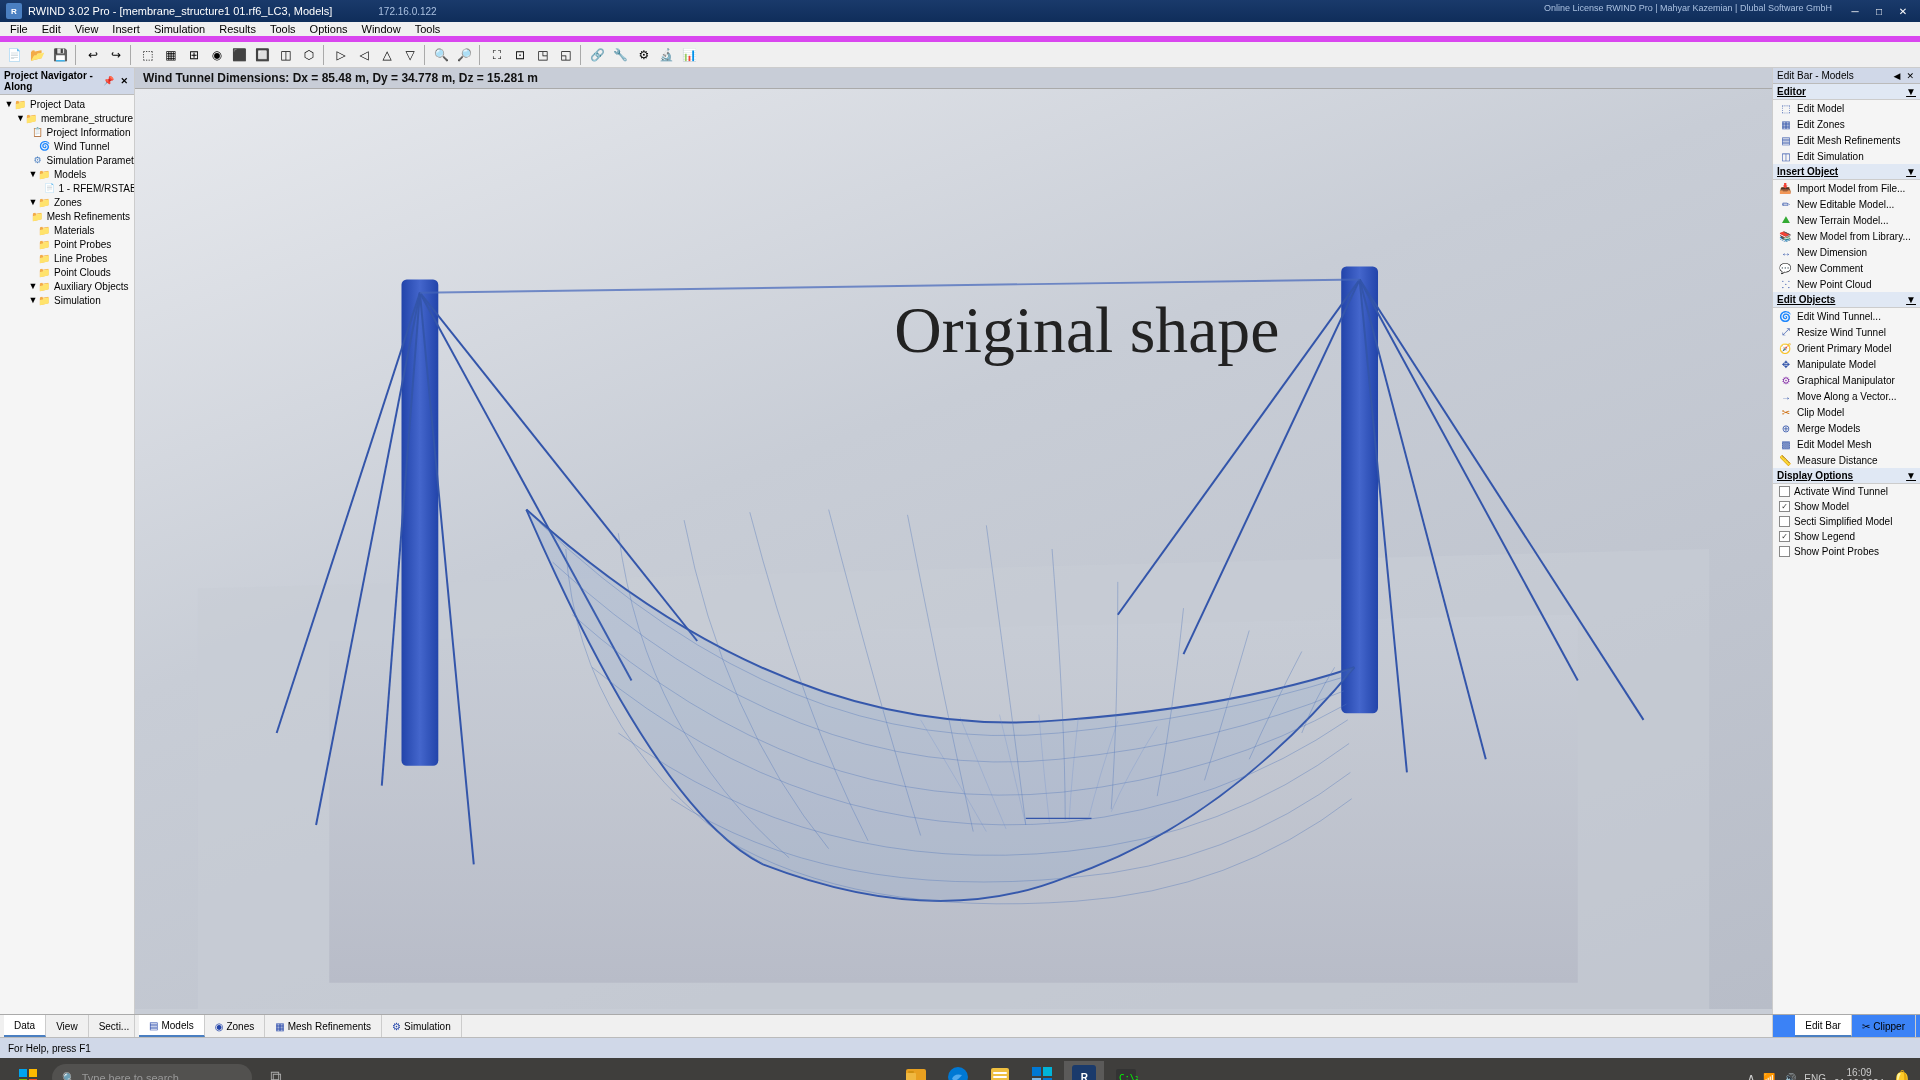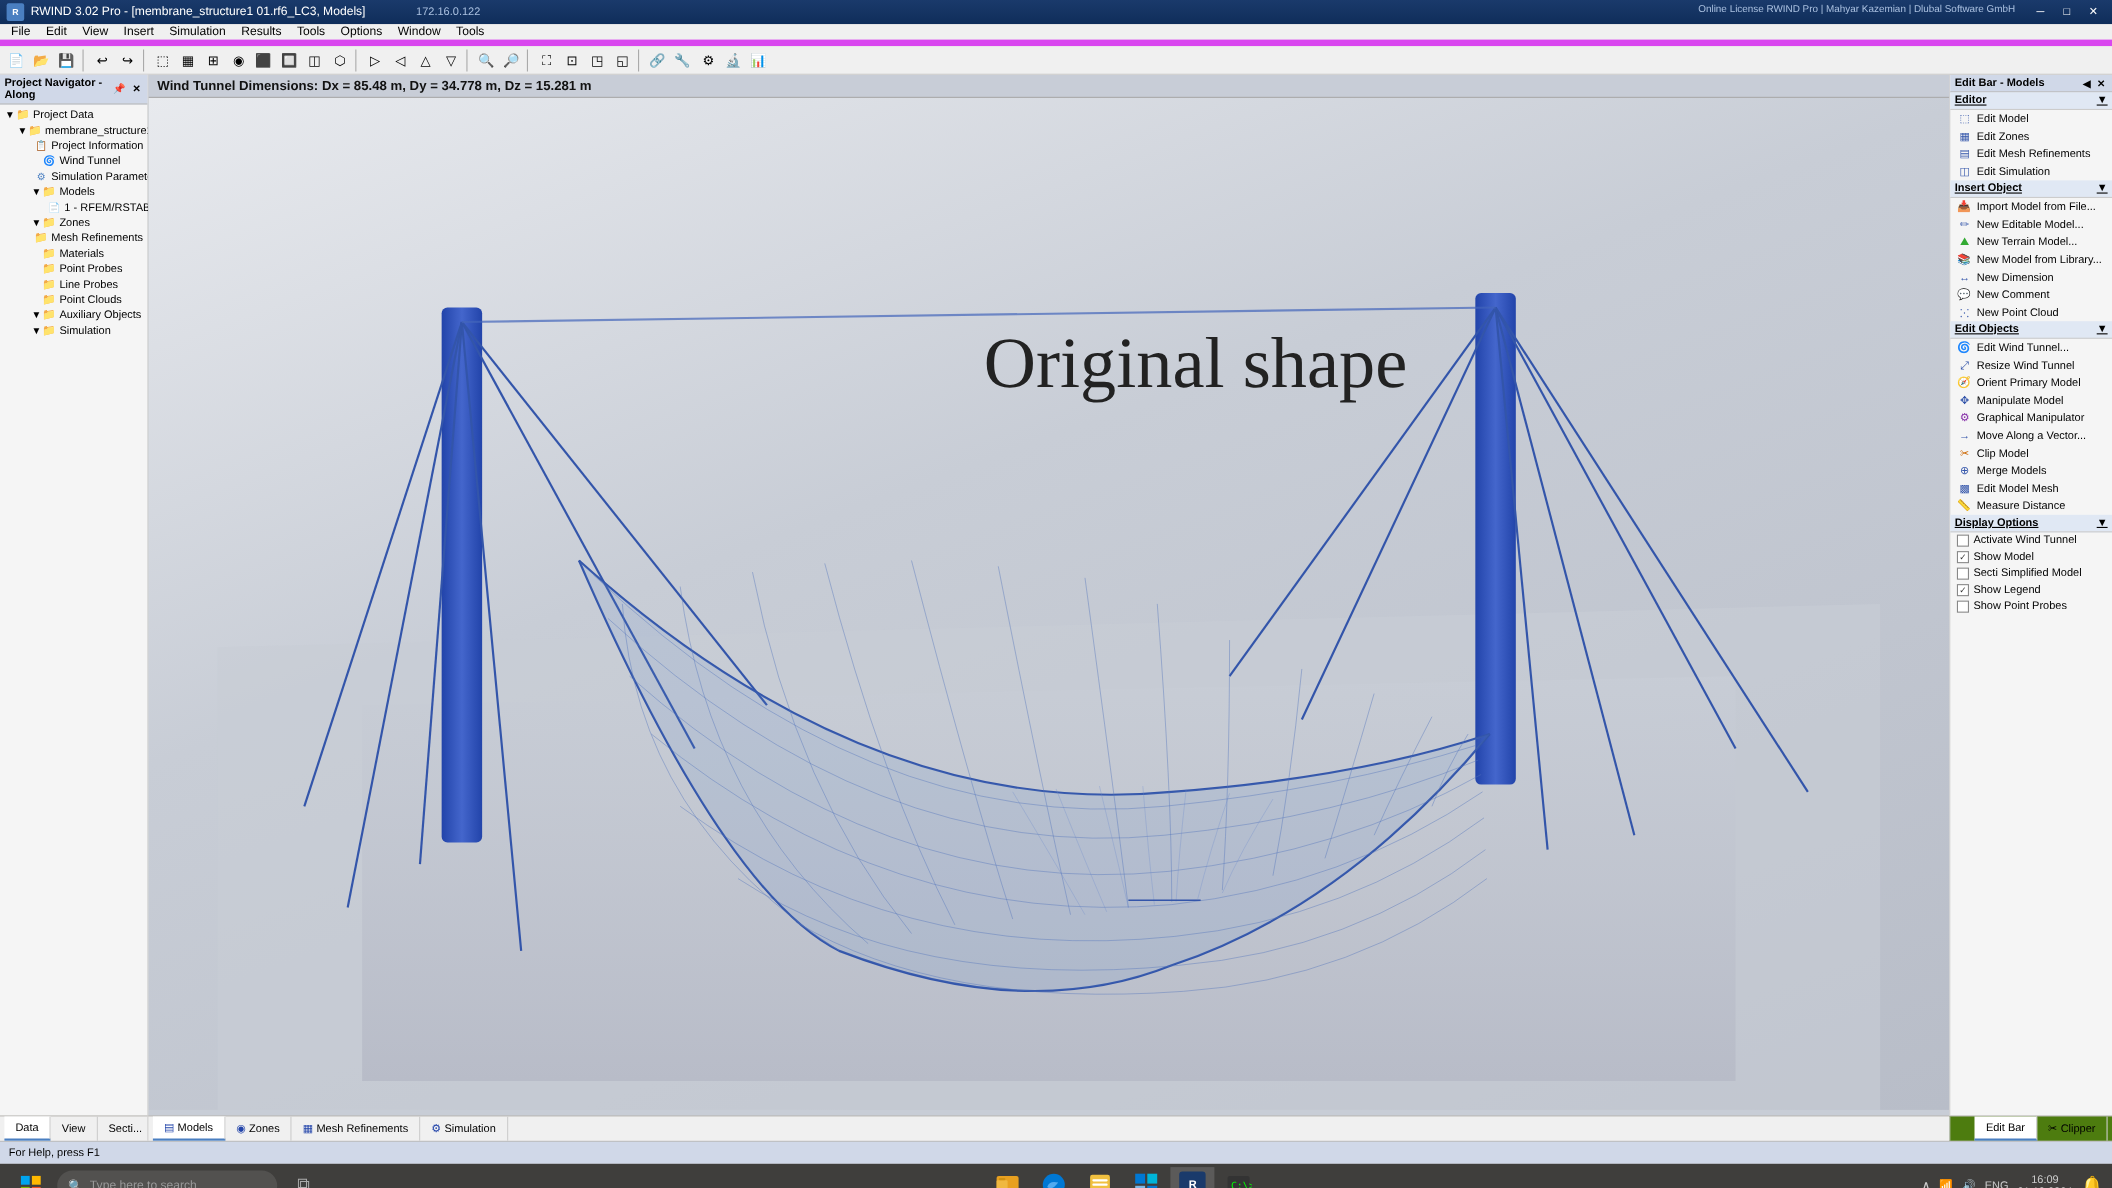--- a/index.html
+++ b/index.html
@@ -138,21 +138,21 @@
       border-left: 1px solid #ccc;
       display: flex;
       flex-direction: column;
       flex-shrink: 0;
       font-size: 10px;
     }
     .right-panel-header {
       background: #d0d8e8;
       padding: 2px 4px;
       font-size: 10px;
-      font-weight: bold;
+      font-weight: normal;
       border-bottom: 1px solid #bbb;
       display: flex;
       align-items: center;
       justify-content: space-between;
     }
     .right-item {
       display: flex;
       align-items: center;
       padding: 2px 6px;
       gap: 4px;
@@ -690,21 +690,21 @@
     <div class="view-tab">
       <span style="color:#2244aa;">▦</span>
       <span>Mesh Refinements</span>
     </div>
     <div class="view-tab">
       <span style="color:#2244aa;">⚙</span>
       <span>Simulation</span>
     </div>
   </div>
 
-  <div style="width:148px; background:#4d7c0f; border-left:1px solid #ccc; display:flex; align-items:center; justify-content:flex-end; padding:0 4px; height:22px;">
+  <div style="width:148px; background:#3b82f6; border-left:1px solid #ccc; display:flex; align-items:center; justify-content:flex-end; padding:0 4px; height:22px;">
     <div class="view-tab active">
       <span>Edit Bar</span>
     </div>
     <div class="view-tab">
       <span>✂</span>
       <span>Clipper</span>
     </div>
   </div>
 </div>
 

